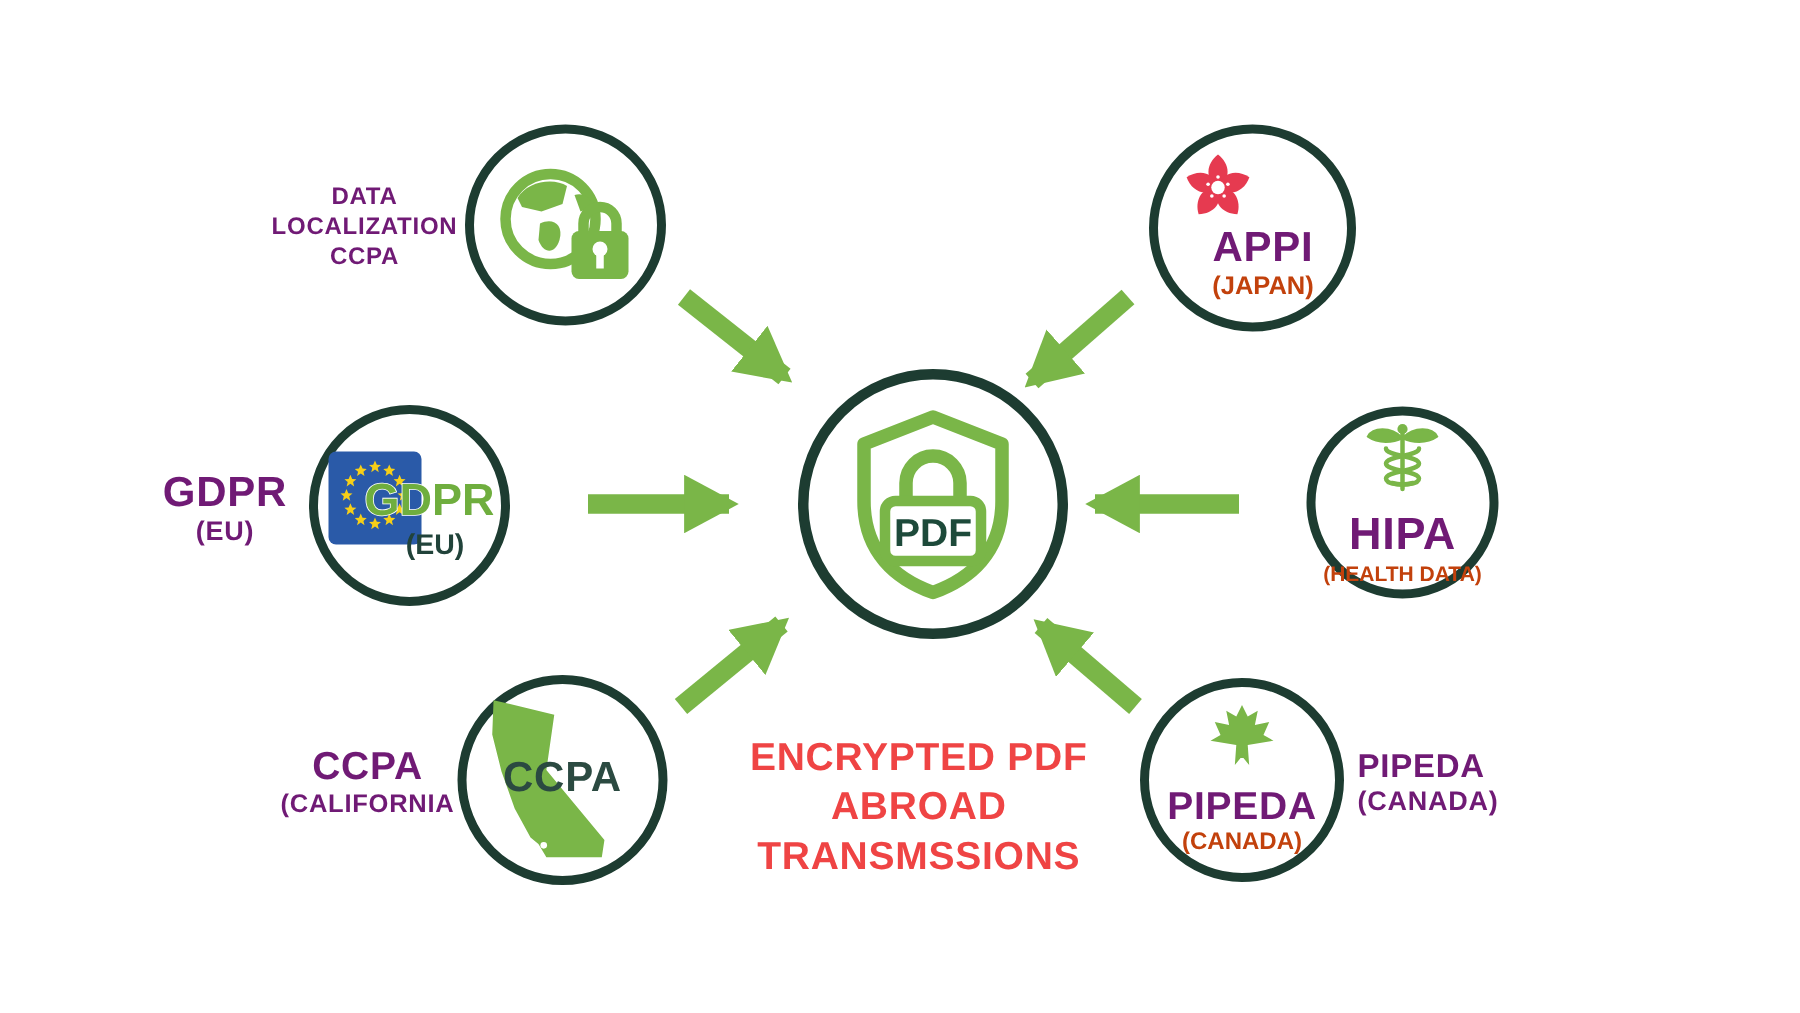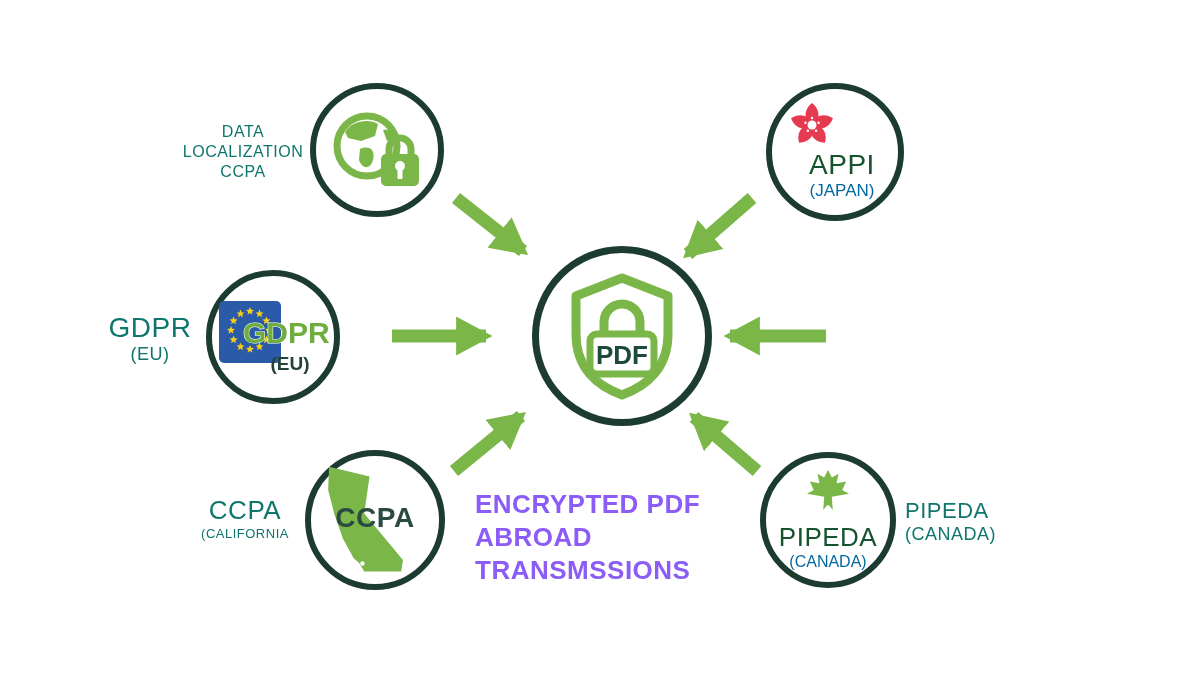--- a/index.html
+++ b/index.html
@@ -5,26 +5,26 @@
   html,body{margin:0;padding:0;background:#fff;}
   #canvas{
     position:relative;width:1200px;height:675px;background:#ffffff;overflow:hidden;
     font-family:"Liberation Sans", sans-serif;
   }
   .arrows-layer{position:absolute;left:0;top:0;}
   .node{
     position:absolute;border-radius:50%;background:#fff;border:6px solid #1d3c31;
     box-sizing:border-box;display:flex;flex-direction:column;align-items:center;justify-content:center;
   }
-  .node-title{font-weight:400;color:#14532d;letter-spacing:.5px;margin-top:11px;}
-  .node-sub{font-weight:400;color:#0369a1;}
-  .outside-label{position:absolute;text-align:center;font-weight:400;color:#0f766e;letter-spacing:.5px;}
+  .node-title{font-weight:700;color:#701a75;letter-spacing:.5px;margin-top:11px;}
+  .node-sub{font-weight:700;color:#c2410c;}
+  .outside-label{position:absolute;text-align:center;font-weight:700;color:#701a75;letter-spacing:.5px;}
   .caption{
-    position:absolute;left:475px;top:488px;width:275px;text-align:left;
-    font-weight:700;font-size:26px;line-height:1.27;color:#8b5cf6;letter-spacing:.5px;
+    position:absolute;left:475px;top:488px;width:275px;text-align:center;
+    font-weight:700;font-size:26px;line-height:1.27;color:#ef4444;letter-spacing:.5px;
   }
   .appi-flower{position:absolute;left:16px;top:12px;}
   .appi-text{margin-top:34px;margin-left:14px;text-align:center;}
   .ccpa-inner-label{
     position:absolute;left:0;right:0;top:46px;text-align:center;
     font-weight:700;font-size:28px;color:#2b4a41;letter-spacing:.5px;
   }
   .gdpr-eu-sub{margin-top:-16px;margin-left:34px;font-weight:700;font-size:19px;color:#21433a;}
 </style>
 </head>
@@ -120,24 +120,38 @@
       <use href="#st" transform="translate(23.5,47.4)"></use>
       <use href="#st" transform="translate(16.6,40.5)"></use>
       <use href="#st" transform="translate(14,31)"></use>
       <use href="#st" transform="translate(16.6,21.5)"></use>
       <use href="#st" transform="translate(23.5,14.6)"></use>
       <text x="26" y="44" font-family="Liberation Sans, sans-serif" font-size="30" font-weight="700" fill="#6fae3e" stroke="#ffffff" stroke-width="1.1" paint-order="stroke">GDPR</text>
     </svg>
     <div class="gdpr-eu-sub">(EU)</div>
   </div>
 
+  <div class="node" style="left:871px;top:271px;width:128px;height:128px;">
+    <svg width="52" height="48" viewBox="0 0 52 48">
+      <g stroke="#7ab648" fill="none" stroke-width="3" stroke-linecap="round">
+        <line x1="26" y1="8" x2="26" y2="45"></line>
+        <path d="M26,11 C18,3 6,4 3,10 C10,15 20,14 26,11 Z" fill="#7ab648" stroke-width="1.5"></path>
+        <path d="M26,11 C34,3 46,4 49,10 C42,15 32,14 26,11 Z" fill="#7ab648" stroke-width="1.5"></path>
+        <path d="M15,18 C15,23 37,23 37,28 C37,33 15,33 15,38 C15,42 26,43 33,41"></path>
+        <path d="M37,18 C37,23 15,23 15,28 C15,33 37,33 37,38 C37,42 26,43 19,41"></path>
+      </g>
+      <circle cx="26" cy="5" r="3.4" fill="#7ab648"></circle>
+    </svg>
+    <div class="node-title" style="font-size:30px;">HIPA</div>
+    <div class="node-sub" style="font-size:14px;">(HEALTH DATA)</div>
+  </div>
 
   <div class="outside-label" style="left:180px;top:495px;width:130px;">
     <div style="font-size:26px;">CCPA</div>
-    <div style="font-size:13px;text-align:center;">(CALIFORNIA</div>
+    <div style="font-size:17px;text-align:center;">(CALIFORNIA</div>
   </div>
 
   <div class="node" style="left:305px;top:450px;width:140px;height:140px;">
     <svg width="92" height="110" viewBox="0 0 100 125" style="margin-right:18px;">
       <path d="M8,2 L54,13 L48,55 L92,108 L90,121 L48,121 L42,111 L36,106 L24,84 L14,56 L7,28 Z" fill="#7ab648"></path>
       <circle cx="46" cy="112" r="2.5" fill="#ffffff"></circle>
     </svg>
     <span class="ccpa-inner-label">CCPA</span>
   </div>
 

